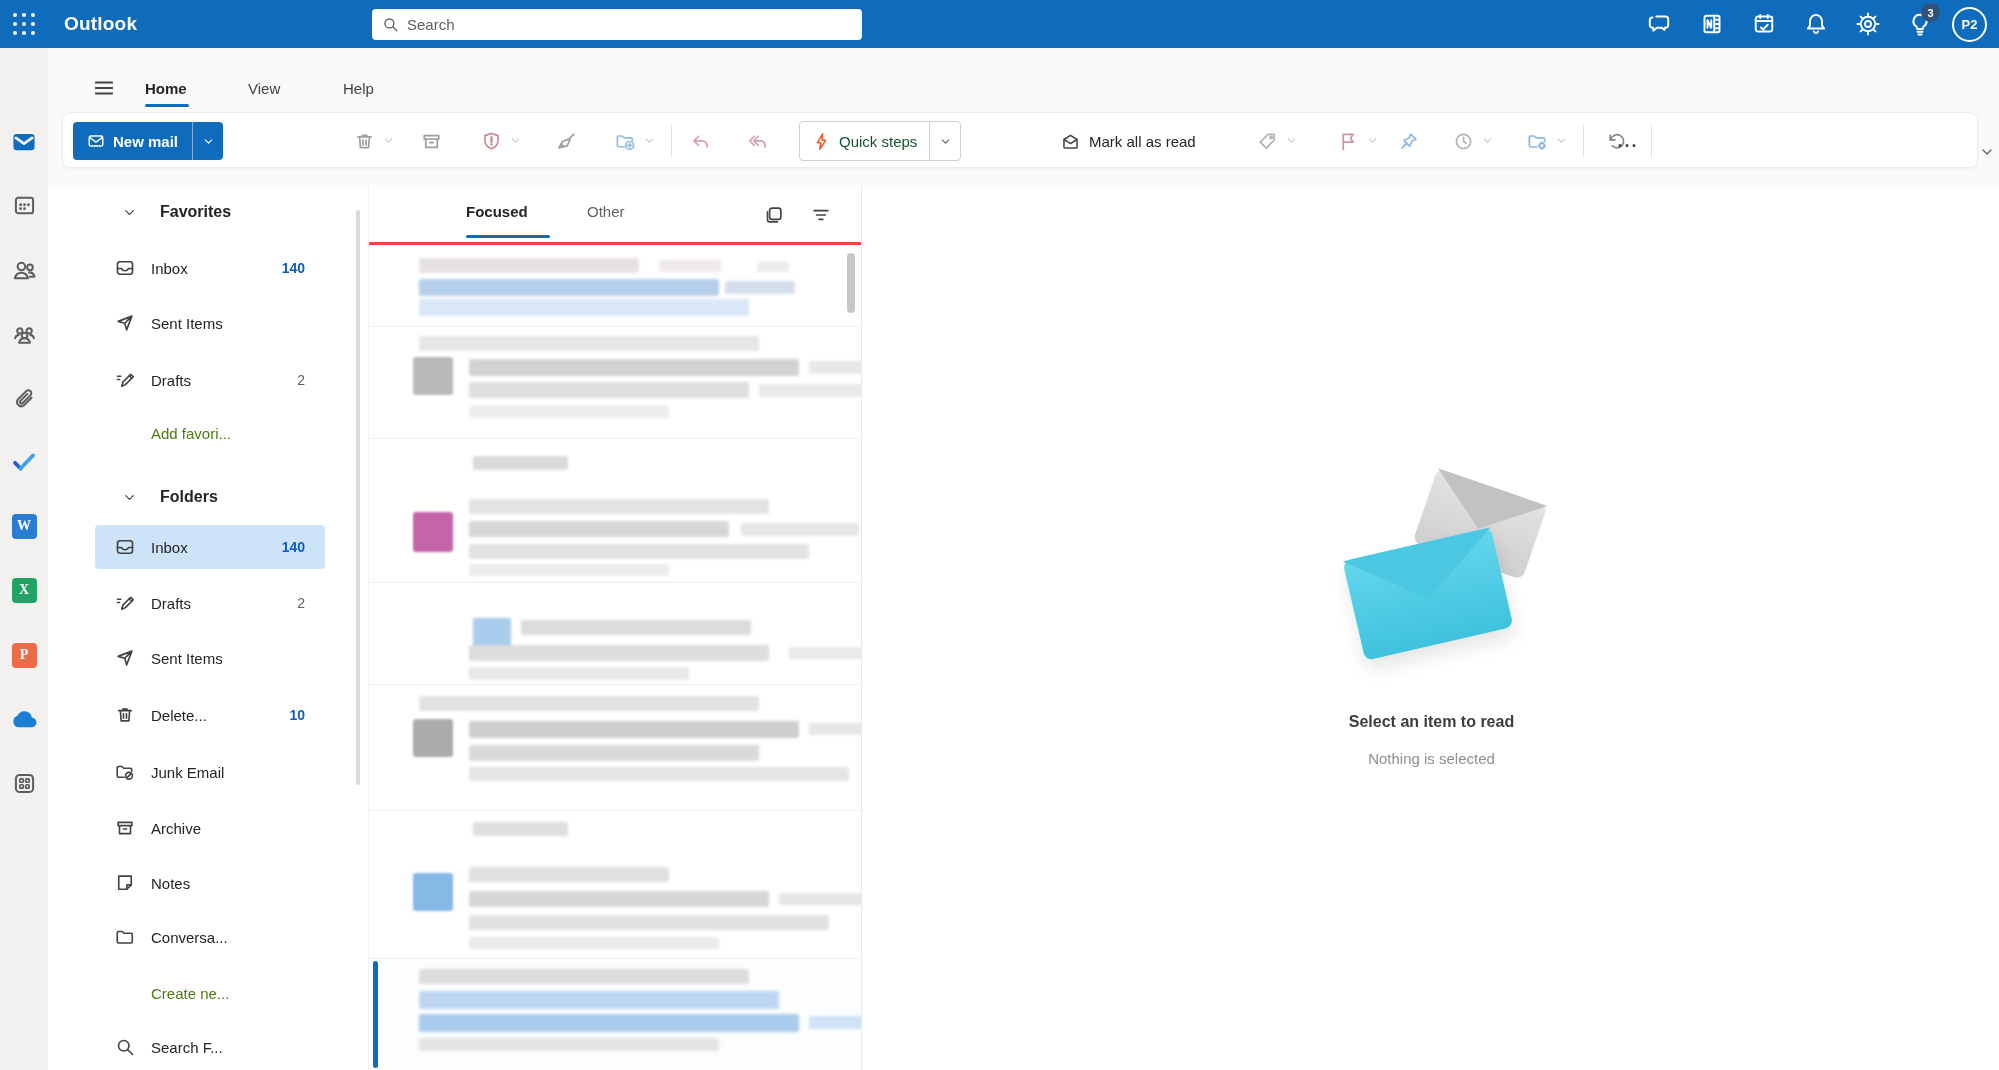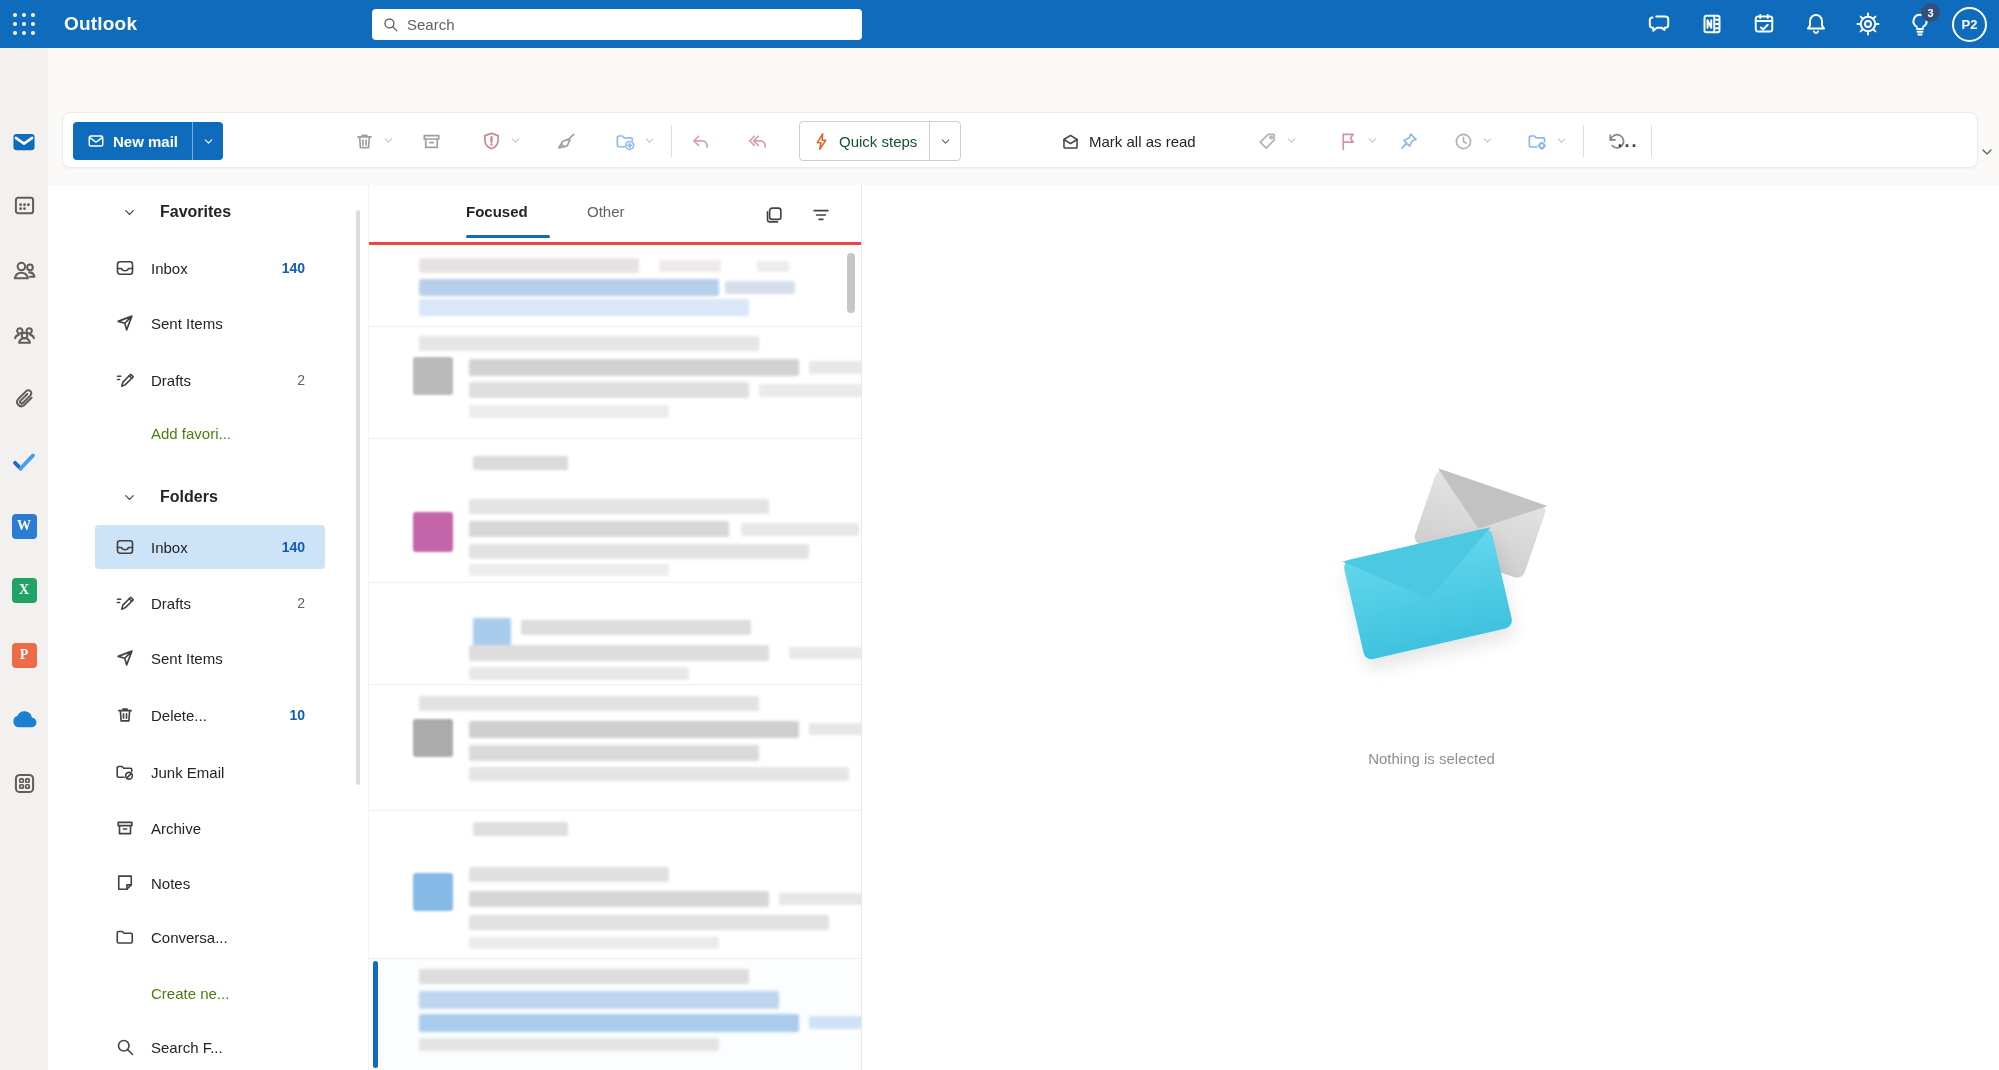--- a/index.html
+++ b/index.html
@@ -225,20 +225,31 @@
           <rect x="5" y="5" width="2.2" height="2.2" rx=".5" stroke-width="1.1"></rect>
           <rect x="8.8" y="5" width="2.2" height="2.2" rx=".5" stroke-width="1.1"></rect>
           <rect x="5" y="8.8" width="2.2" height="2.2" rx=".5" stroke-width="1.1"></rect>
           <rect x="8.8" y="8.8" width="2.2" height="2.2" rx=".5" stroke-width="1.1"></rect>
         </svg>
       </div>
     </div>
 
   <div class="band"></div>
 
+  <div class="nav-row">
+    <div class="hamburger">
+      <svg width="22" height="22" viewBox="0 0 16 16">
+          <path d="M2 4h12M2 8h12M2 12h12"></path>
+        </svg>
+    </div>
+    <div class="nav-tab active" style="left:97px">Home</div>
+    <div class="nav-underline"></div>
+    <div class="nav-tab" style="left:200px">View</div>
+    <div class="nav-tab" style="left:295px">Help</div>
+  </div>
 
   <div class="ribbon">
     <div class="newmail">
       <div class="main">
         <span id="nm-ic">
             <svg width="18" height="18" viewBox="0 0 16 16" style="color:#fff">
               <rect x="2" y="3.5" width="12" height="9" rx="1.5"></rect>
               <path d="M2.5 5l5.5 4 5.5-4"></path>
             </svg>
           </span>
@@ -627,16 +638,17 @@
 
   <div class="readpane">
     <div class="illus">
       <div class="env gray">
           <div class="flap"></div>
         </div>
       <div class="env cyan">
           <div class="flap"></div>
         </div>
     </div>
+    <div class="read-title">Select an item to read</div>
     <div class="read-sub">Nothing is selected</div>
   </div>
 
 </div>
 
 </body></html>

